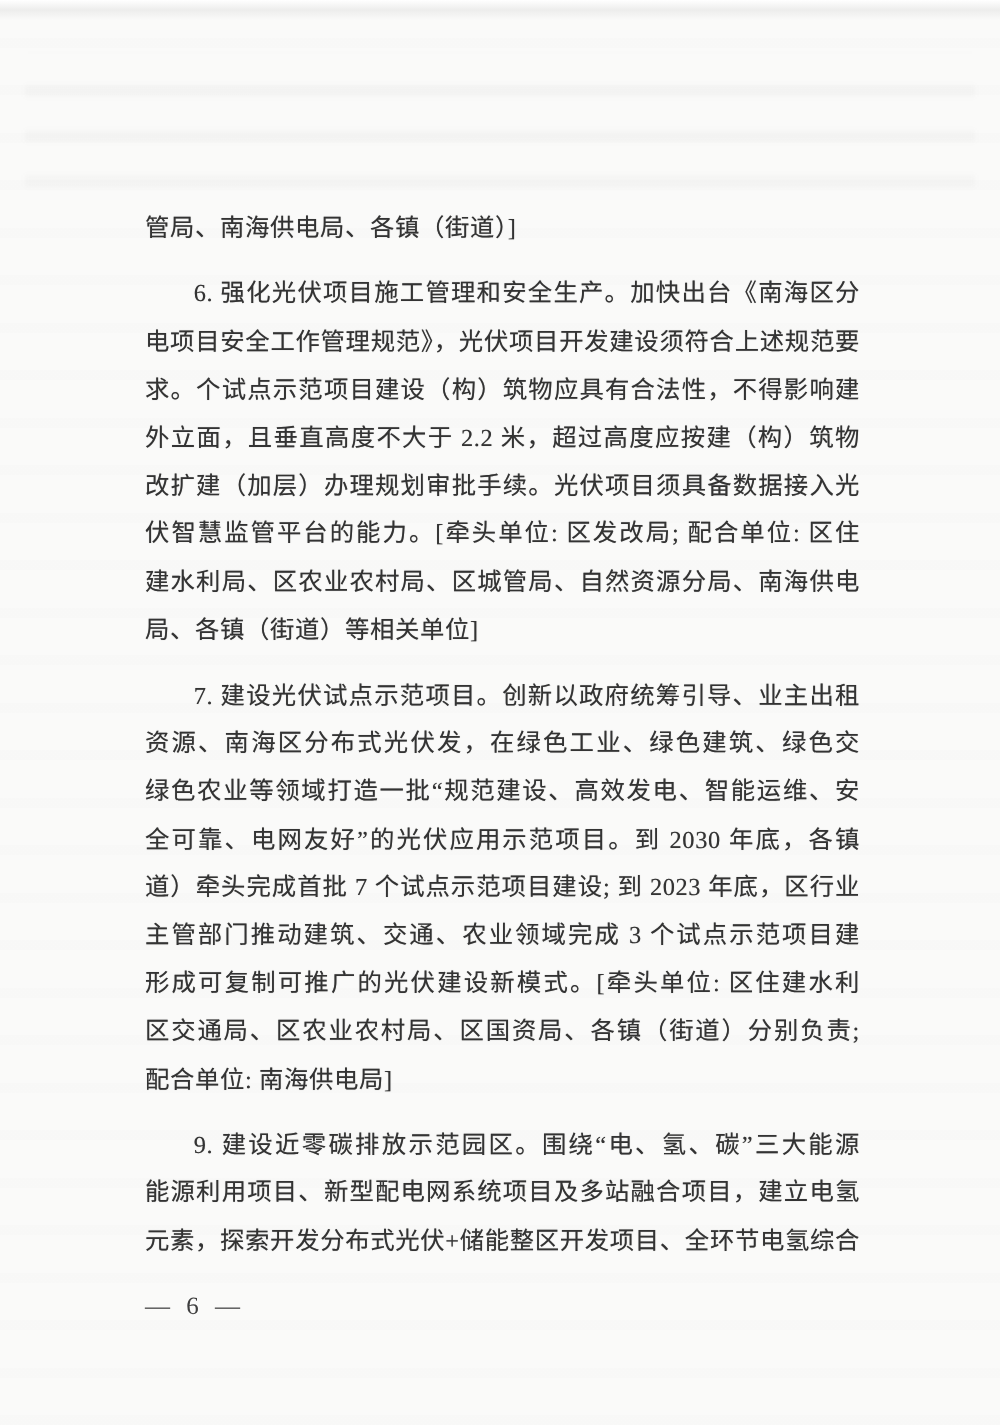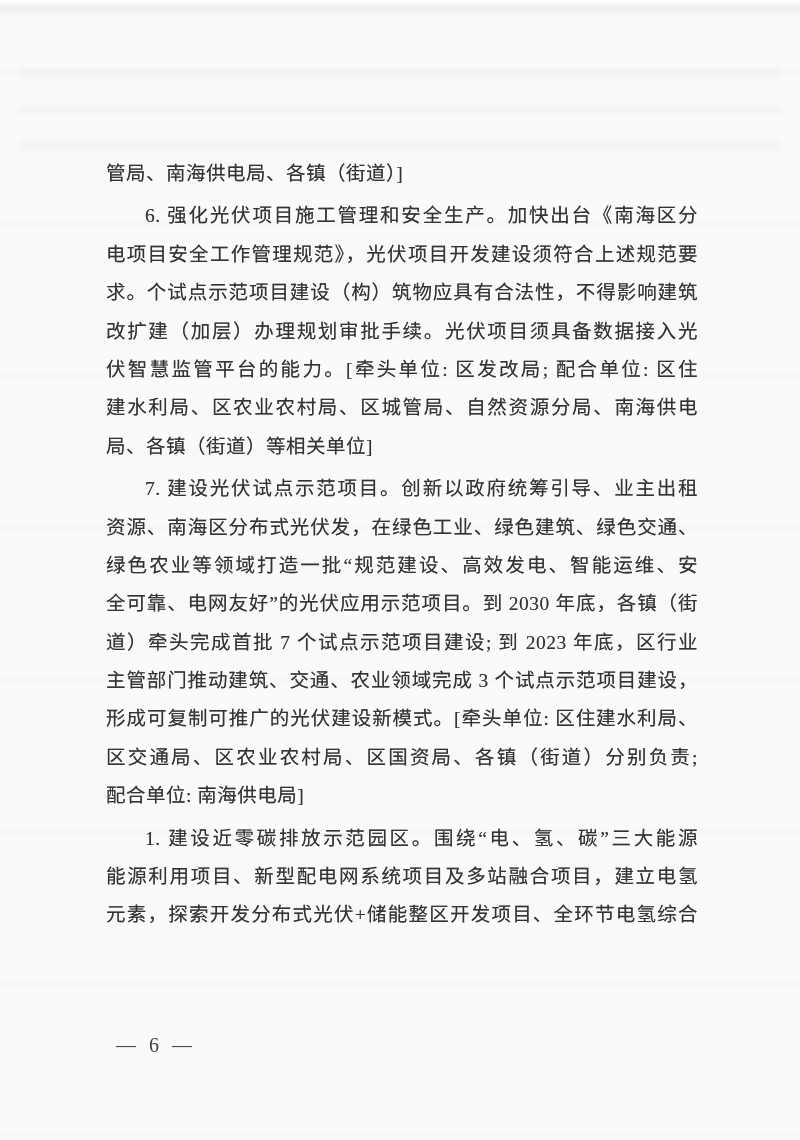--- a/index.html
+++ b/index.html
@@ -47,21 +47,21 @@
   .doc-body {
     position: absolute;
     left: 102px;
     top: 151px;
     width: 600px;
     font-size: 19.5px;
     letter-spacing: 0.5px;
     text-shadow: 0 0 0.6px rgba(60,60,60,0.55); 
   }
   .paragraph {
-    margin: 4px;
+    margin: 14px;
     padding: 0;
   }
   .line {
     height: 38.4px;
     line-height: 38.4px;
     overflow: hidden;
     text-align: justify;
     text-align-last: justify;
     
     text-justify: inter-character;
@@ -91,36 +91,37 @@
 <div class="showthrough-global"></div>
 
 <div class="doc-body">
     <div class="paragraph">
       <div class="line para-end">管局、南海供电局、各镇（街道）]</div>
     </div>
     <div class="paragraph">
       <div class="line indent">6. 强化光伏项目施工管理和安全生产。加快出台《南海区分</div>
       <div class="line">电项目安全工作管理规范》，光伏项目开发建设须符合上述规范要</div>
       <div class="line">求。个试点示范项目建设（构）筑物应具有合法性，不得影响建筑</div>
+      <div class="line">外立面，且垂直高度不大于 2.2 米，超过高度应按建（构）筑物</div>
       <div class="line">改扩建（加层）办理规划审批手续。光伏项目须具备数据接入光</div>
       <div class="line">伏智慧监管平台的能力。[牵头单位: 区发改局; 配合单位: 区住</div>
       <div class="line">建水利局、区农业农村局、区城管局、自然资源分局、南海供电</div>
       <div class="line para-end">局、各镇（街道）等相关单位]</div>
     </div>
     <div class="paragraph">
       <div class="line indent">7. 建设光伏试点示范项目。创新以政府统筹引导、业主出租</div>
       <div class="line">资源、南海区分布式光伏发，在绿色工业、绿色建筑、绿色交通、</div>
       <div class="line">绿色农业等领域打造一批“规范建设、高效发电、智能运维、安</div>
       <div class="line">全可靠、电网友好”的光伏应用示范项目。到 2030 年底，各镇（街</div>
       <div class="line">道）牵头完成首批 7 个试点示范项目建设; 到 2023 年底，区行业</div>
       <div class="line">主管部门推动建筑、交通、农业领域完成 3 个试点示范项目建设，</div>
       <div class="line">形成可复制可推广的光伏建设新模式。[牵头单位: 区住建水利局、</div>
       <div class="line">区交通局、区农业农村局、区国资局、各镇（街道）分别负责;</div>
       <div class="line para-end">配合单位: 南海供电局]</div>
     </div>
     <div class="paragraph">
-      <div class="line indent">1. 建设近零碳排放示范园区。围绕“电、氢、碳”三大能源</div>
+      <div class="line indent">9. 建设近零碳排放示范园区。围绕“电、氢、碳”三大能源</div>
       <div class="line">能源利用项目、新型配电网系统项目及多站融合项目，建立电氢</div>
       <div class="line">元素，探索开发分布式光伏+储能整区开发项目、全环节电氢综合</div>
     </div>
   </div>
 
 <div class="page-footer">— 6 —</div>
 
 </body></html>

